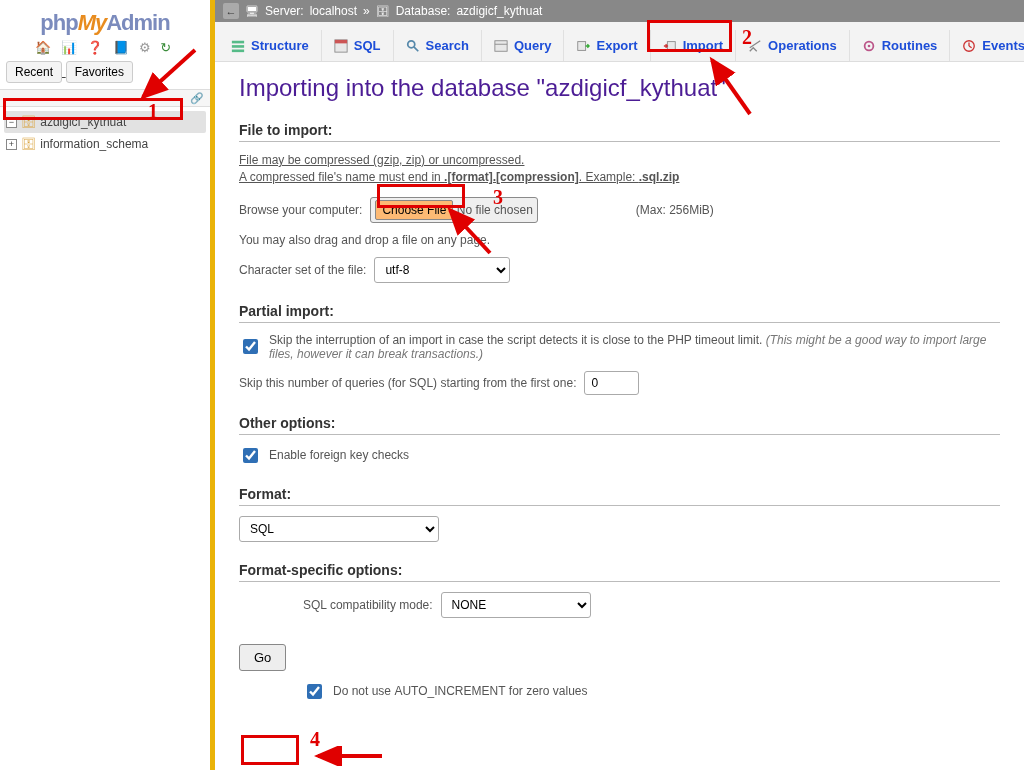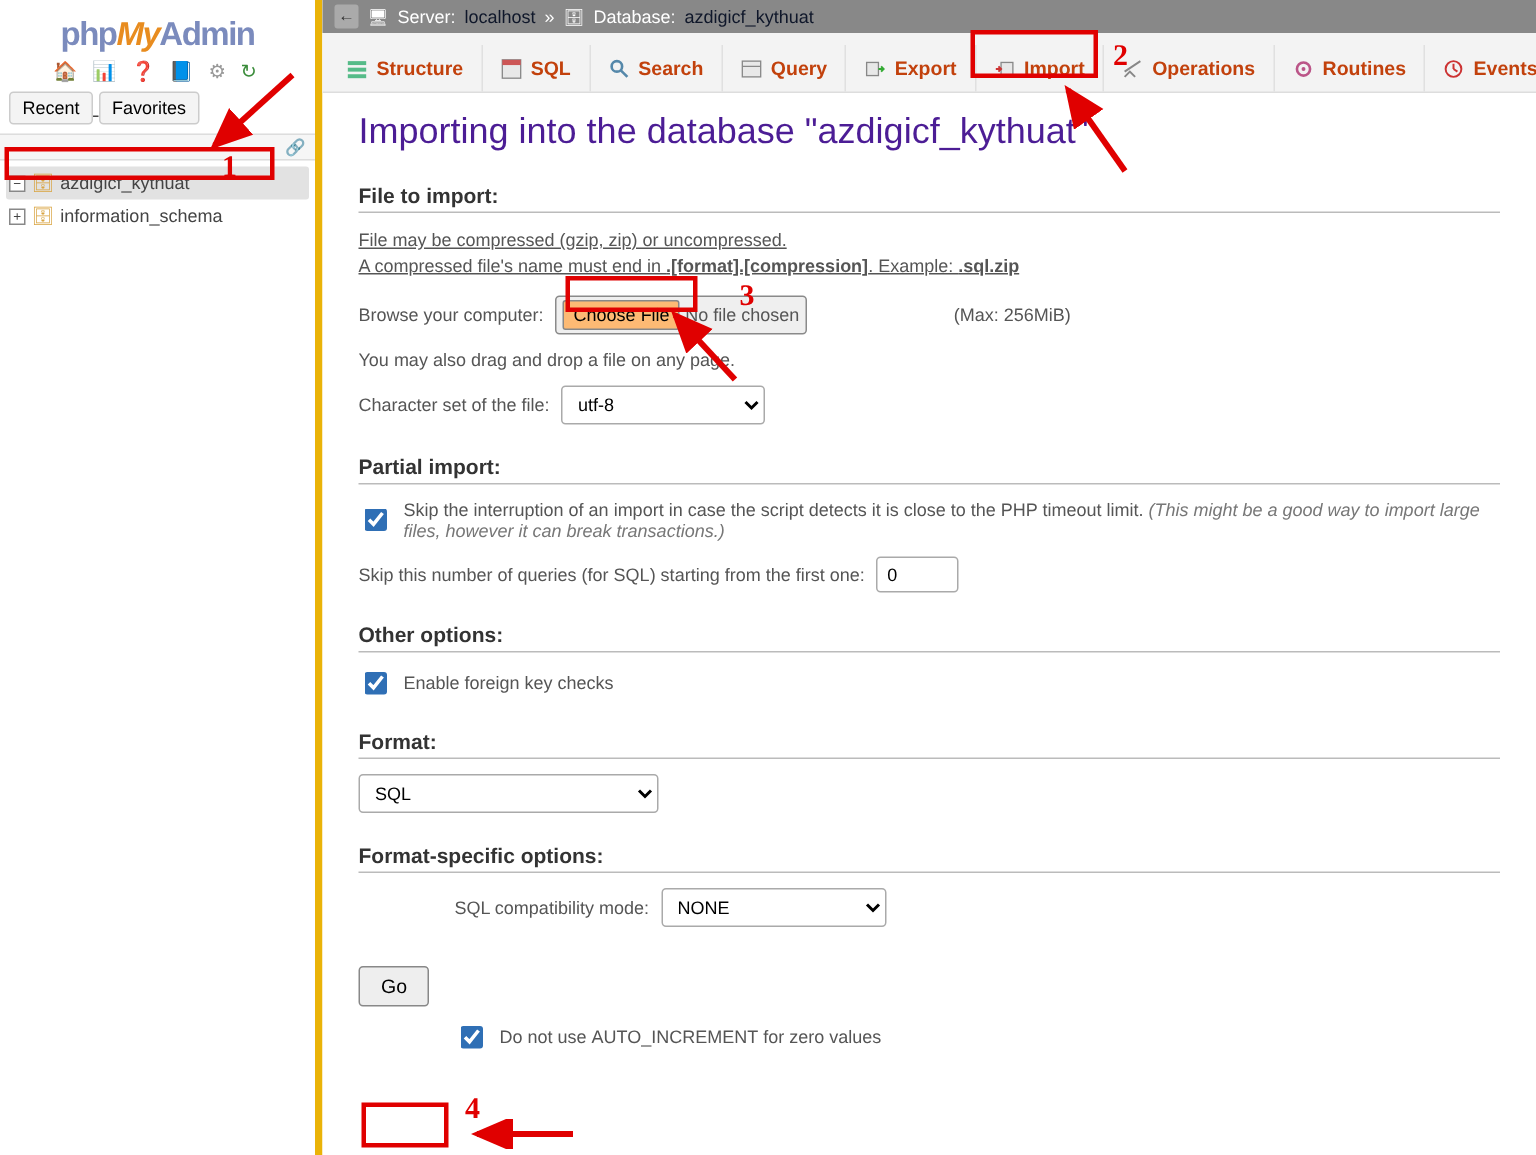--- a/index.html
+++ b/index.html
@@ -96,37 +96,37 @@
     font-size: 12px;
     padding: 3px 8px;
     display: flex;
     align-items: center;
     gap: 6px;
   }
   .breadcrumb .arrow-btn {
     background: #aaa; color:#333; width:16px; height:16px; display:flex;align-items:center;justify-content:center;
     border-radius:2px; font-size:11px;
   }
-  .breadcrumb a { color:#0f172a; text-decoration:none; }
+  .breadcrumb a { color:#ffffff; text-decoration:none; }
   .breadcrumb .sep { color:#fff; }
   .breadcrumb .srv-icon, .breadcrumb .db-icon { font-size:11px; }
   .topnav {
     display: flex;
     background: #f3f3f3;
     border-bottom: 1px solid #ddd;
     padding: 0 4px;
     align-items: flex-end;
     height: 40px;
   }
   .topnav .tab {
     display: flex;
     align-items: center;
     gap: 6px;
     padding: 8px 12px;
-    color: #c2410c;
+    color: #1d4ed8;
     font-size: 13px;
     font-weight: bold;
     cursor: pointer;
     border-right: 1px solid #e0e0e0;
     position: relative;
   }
   .topnav .tab .ico { width:14px; height:14px; }
   .content {
     padding: 8px 24px 20px 24px;
     overflow: auto;

